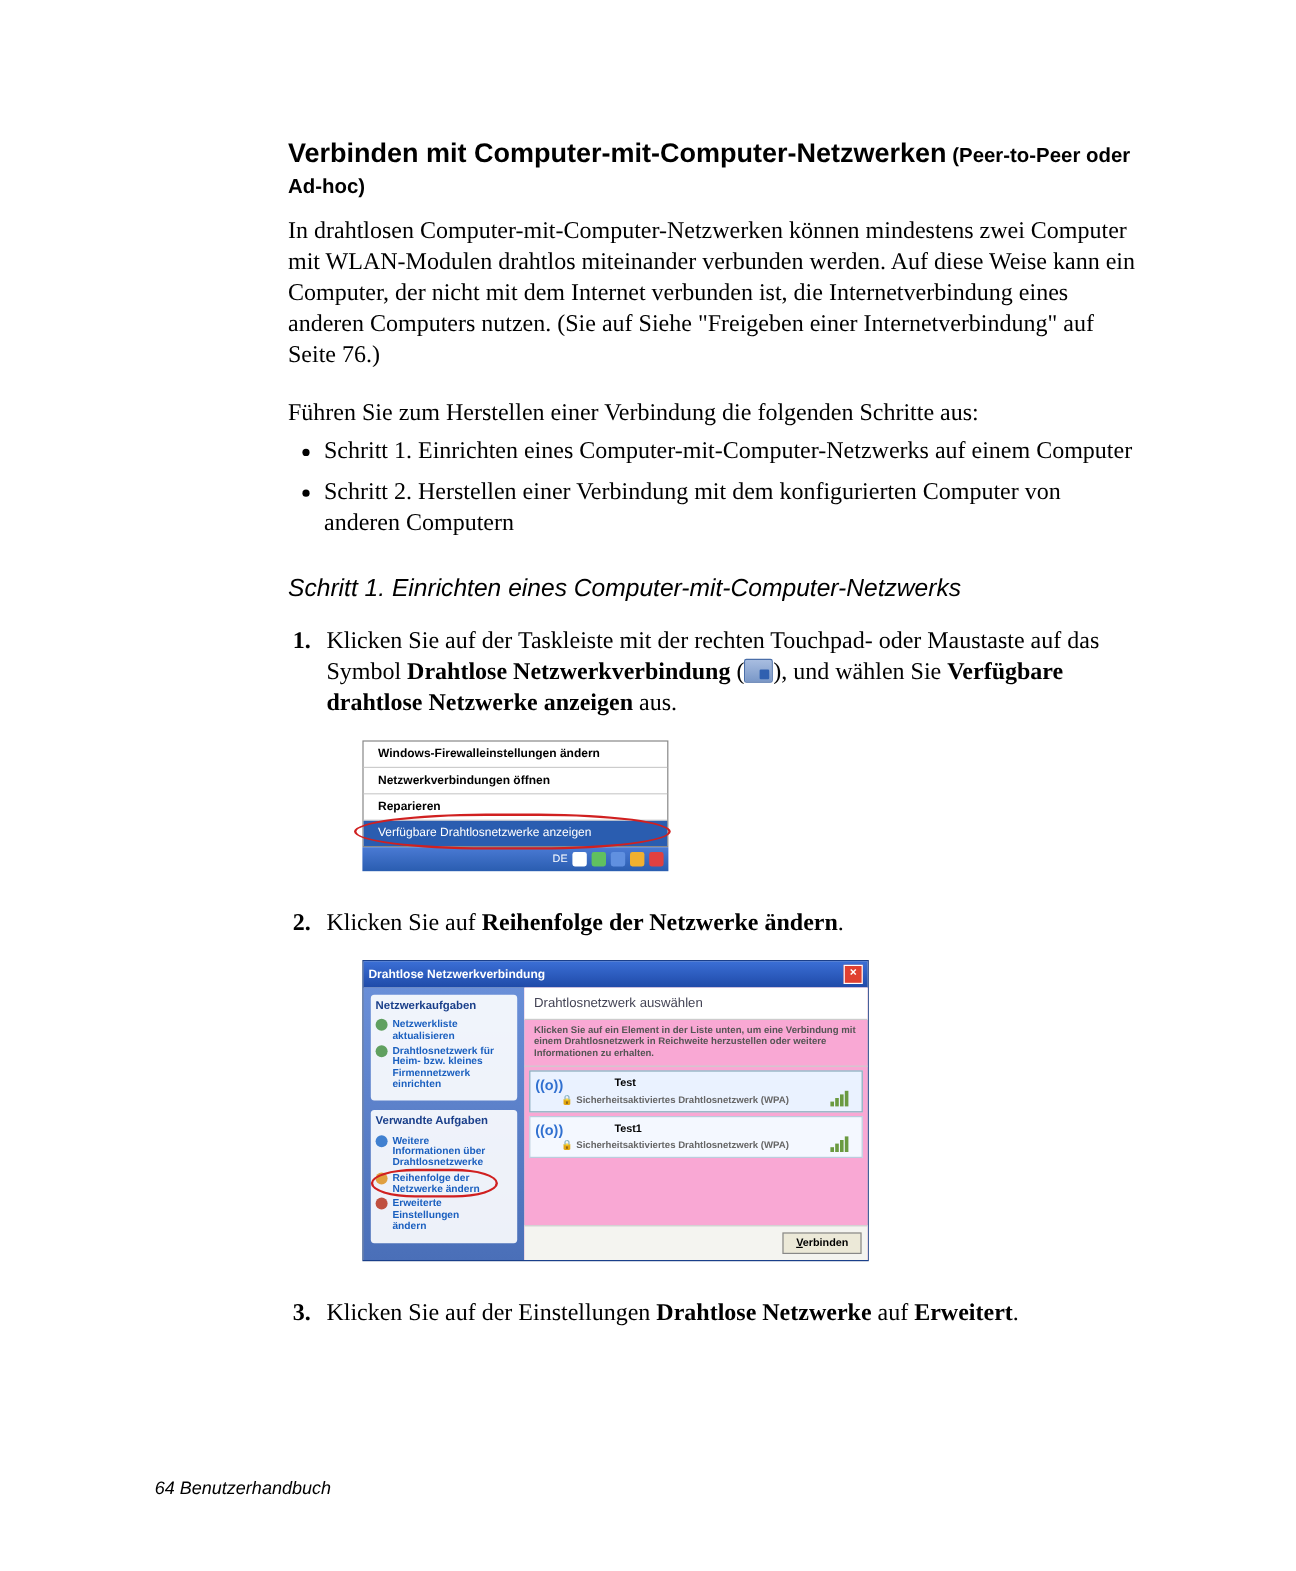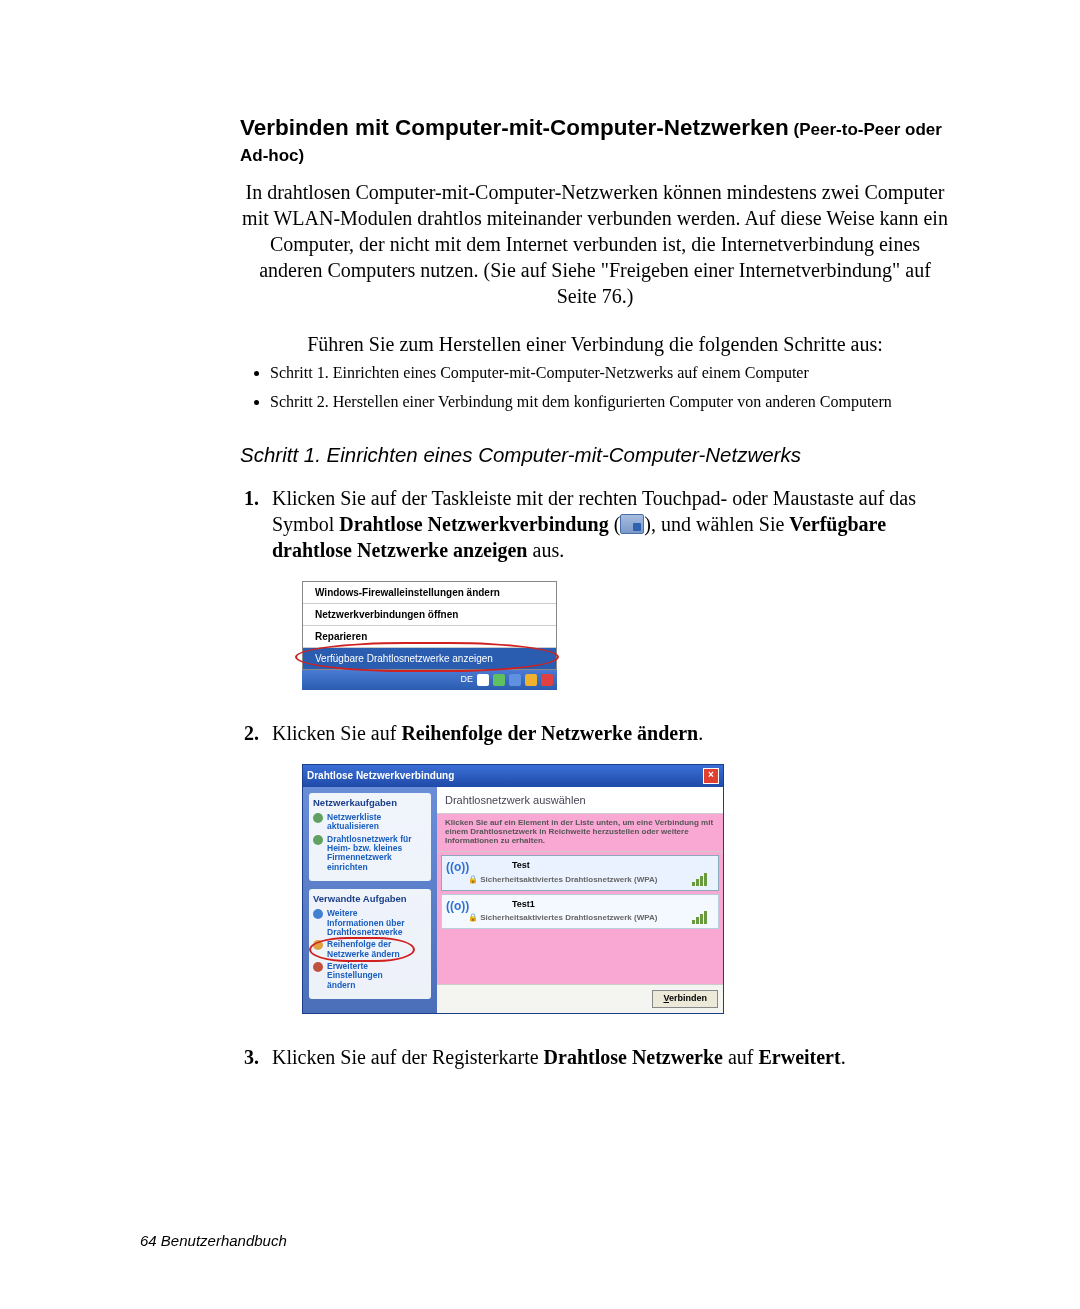--- a/index.html
+++ b/index.html
@@ -22,32 +22,31 @@
     margin: 0 0 12px 0;
     letter-spacing: 0px;
   }
   h1.section-title .sub {
     font-size: 17px;
   }
   p.body {
     font-size: 20px;
     line-height: 1.3;
     margin: 0 0 22px 0;
-    text-align: center;
   }
   p.intro2 {
     margin-top: 18px;
     margin-bottom: 6px;
   }
   ul.bullets {
     margin: 0 0 30px 30px;
     padding: 0;
   }
   ul.bullets li {
-    font-size: 16px;
+    font-size: 20px;
     line-height: 1.3;
     margin-bottom: 8px;
     list-style-type: disc;
   }
   h2.subhead {
     font-family: Arial, Helvetica, sans-serif;
     font-style: italic;
     font-weight: normal;
     font-size: 20.5px;
     margin: 28px 0 18px 0;
@@ -282,21 +281,21 @@
     display:inline-block;
     border:1px solid #888;
     background:#ece9d8;
     padding:2px 10px;
     font-size:9px;
   }
   .shot2 .btn u{text-decoration:underline;}
 
   .page-num {
     position:absolute;
-    left:140px;
+    left:129px;
     bottom:60px;
     font-family: Arial, sans-serif;
     font-style: italic;
     font-size: 15px;
   }
 </style>
 </head>
 <body>
 
 <div class="page">
@@ -418,19 +417,19 @@
             <div class="footer">
               <span class="btn"><u>V</u><span>erbinden</span></span>
             </div>
           </div>
         </div>
       </div>
     </li>
 
     <li>
       <span class="step-text">
-        <span>Klicken Sie auf der Registerkarte </span><span class="bold">Drahtlose Netzwerke</span><span> auf </span><span class="bold">Erweitert</span><span>.</span>
+        <span>Klicken Sie auf der Einstellungen </span><span class="bold">Drahtlose Netzwerke</span><span> auf </span><span class="bold">Erweitert</span><span>.</span>
       </span>
     </li>
   </ol>
 </div>
 
 <div class="page-num">64  Benutzerhandbuch</div>
 
 </body></html>

